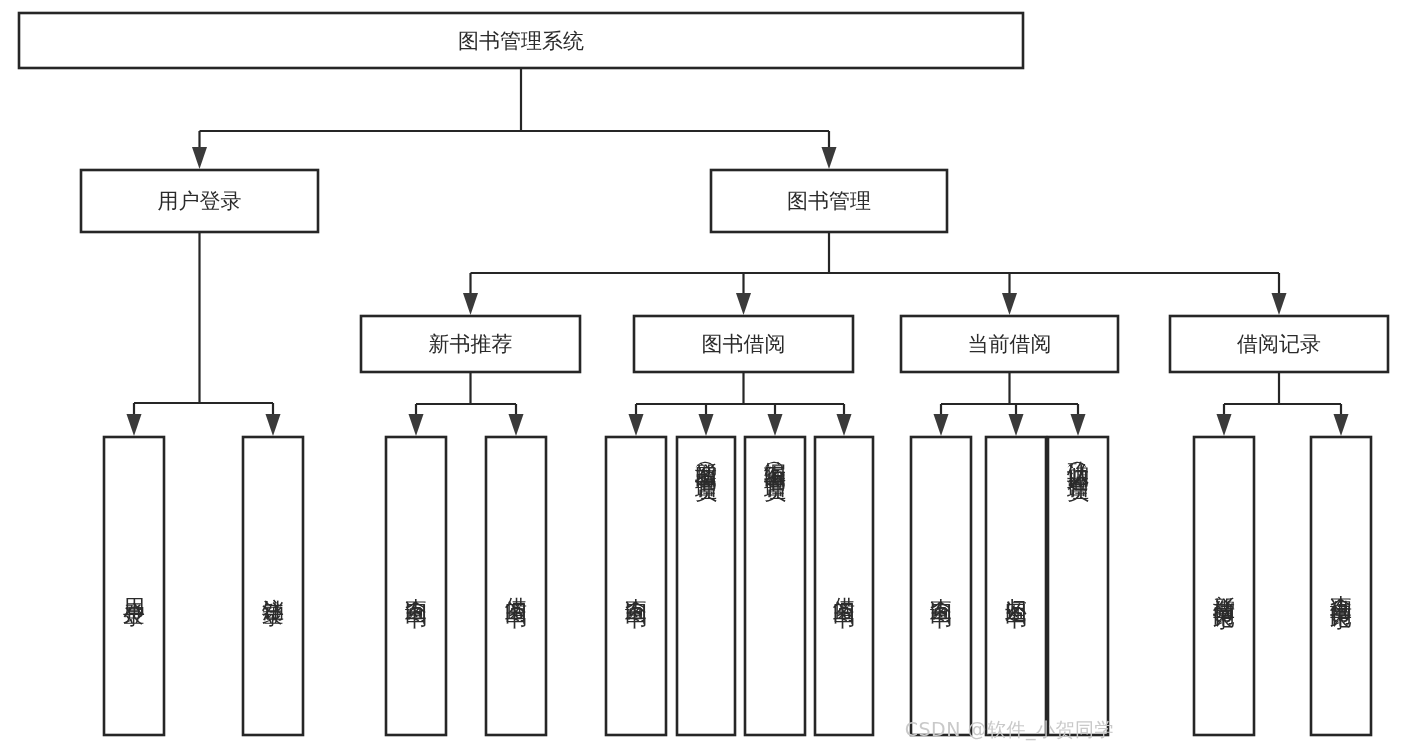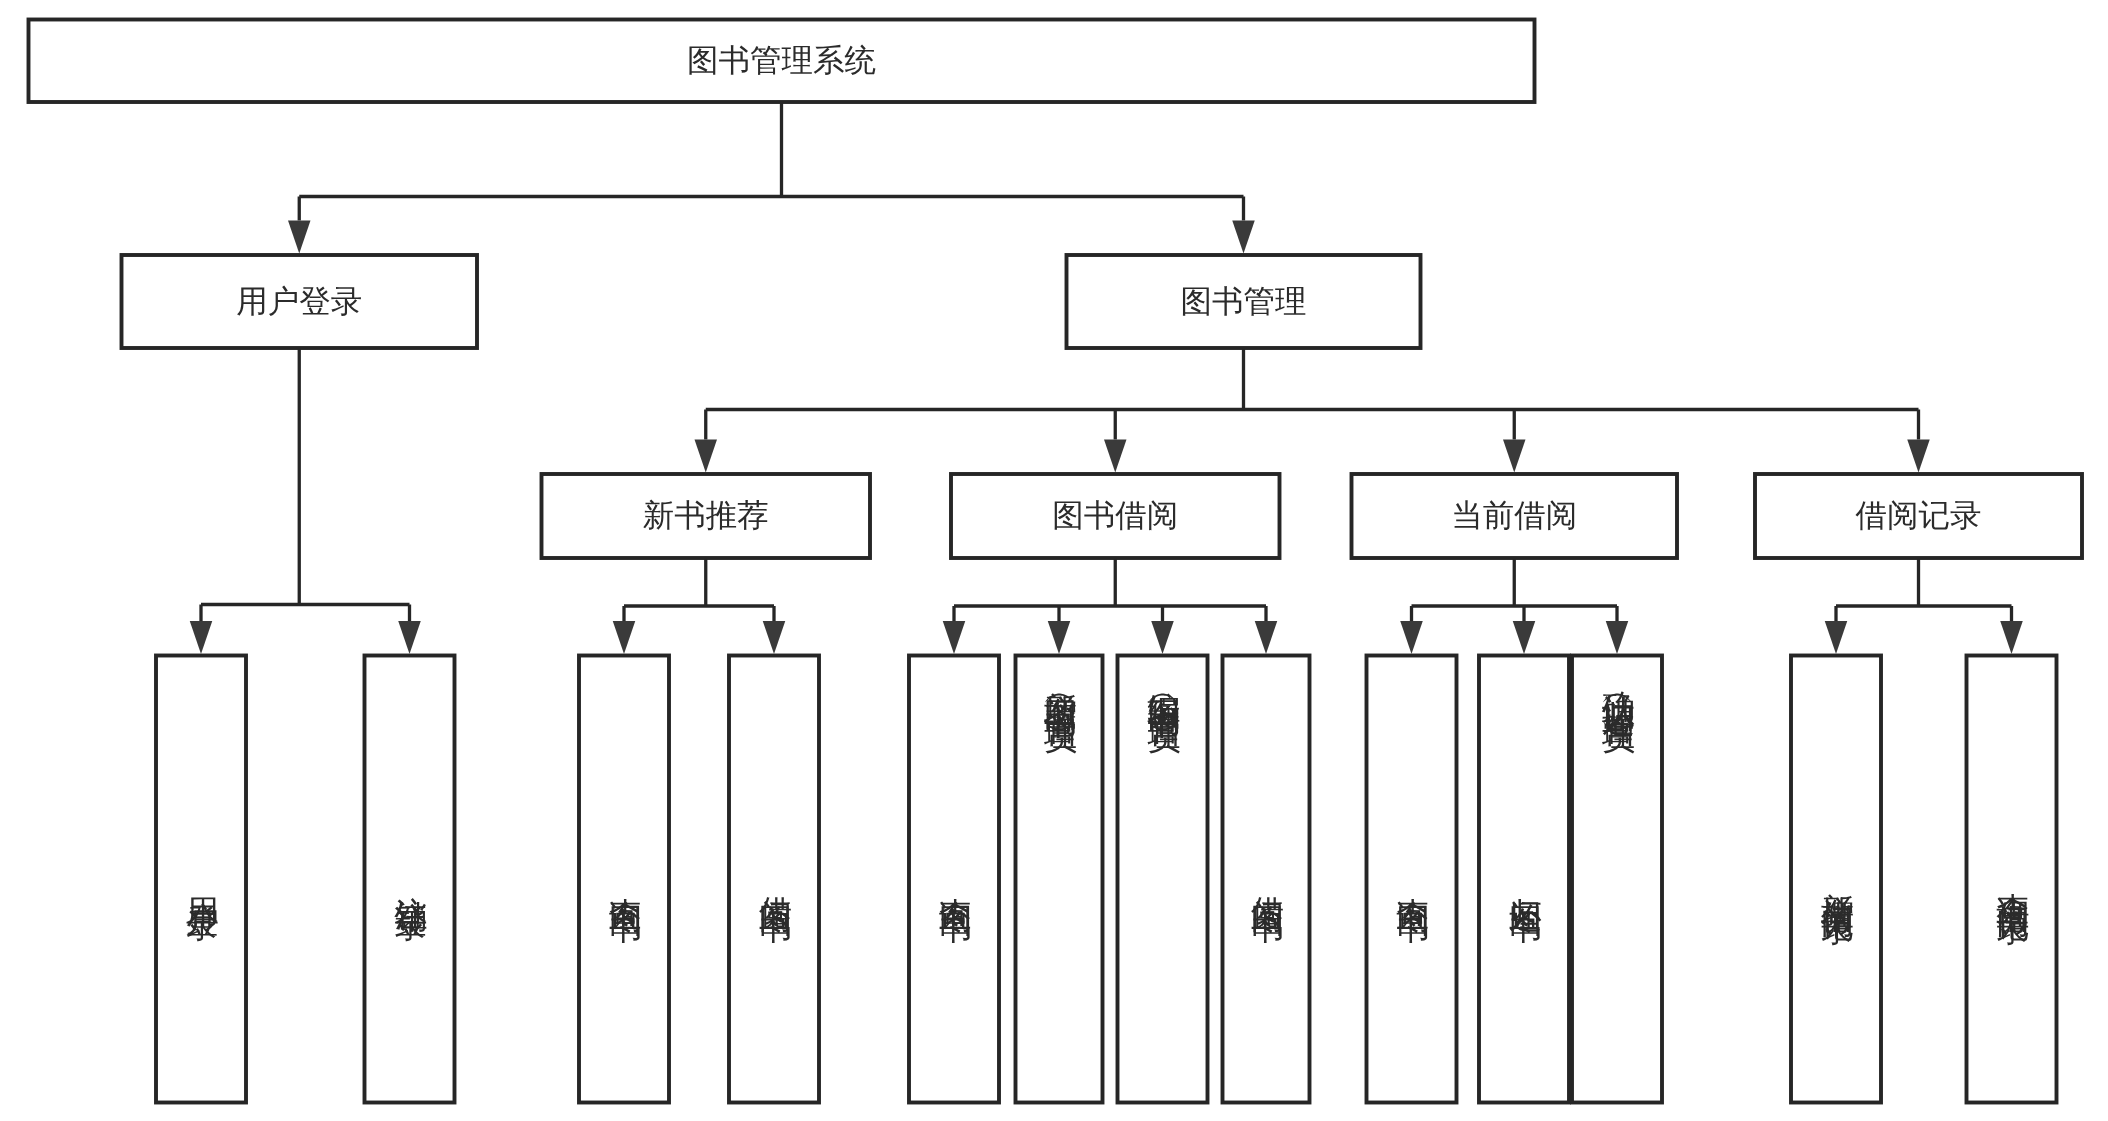--- a/index.html
+++ b/index.html
@@ -261,13 +261,14 @@
         <div class="leaf-label align-top" style="margin-top: 6px;">确认归还（管理员）</div>
       </div>
       <div class="leaf-label-holder" style="left: 1194px; top: 437px; width: 60px; height: 298px;">
         <div class="leaf-label">新增借阅记录</div>
       </div>
       <div class="leaf-label-holder" style="left: 1311px; top: 437px; width: 60px; height: 298px;">
         <div class="leaf-label">查询借阅记录</div>
       </div>
     </div>
 
+  <div class="watermark">CSDN @软件_小贺同学</div>
 </div>
 
 </body></html>

